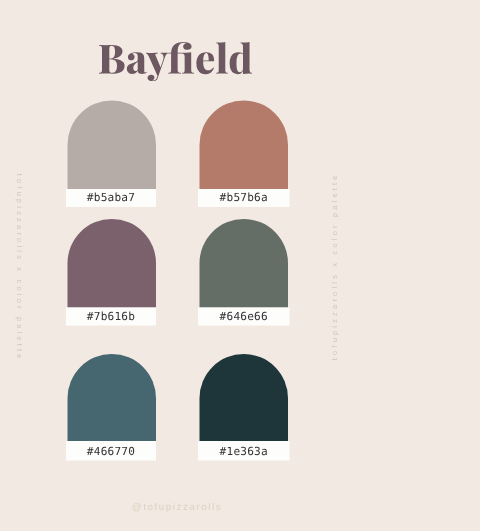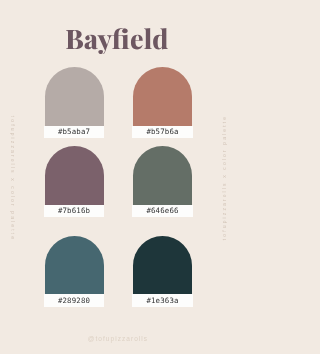--- a/index.html
+++ b/index.html
@@ -62,21 +62,21 @@
       </div>
       <div class="swatch" style="left: 88.5px; top: 79.3px;">
         <div class="arch" style="background:#646e66"></div>
         <div class="band">
           <div class="hex">#646e66</div>
         </div>
       </div>
       <div class="swatch" style="left: 0px; top: 168.8px;">
         <div class="arch" style="background:#466770"></div>
         <div class="band">
-          <div class="hex">#289280</div>
+          <div class="hex">#466770</div>
         </div>
       </div>
       <div class="swatch" style="left: 88.5px; top: 168.8px;">
         <div class="arch" style="background:#1e363a"></div>
         <div class="band">
           <div class="hex">#1e363a</div>
         </div>
       </div>
     </div>
 

